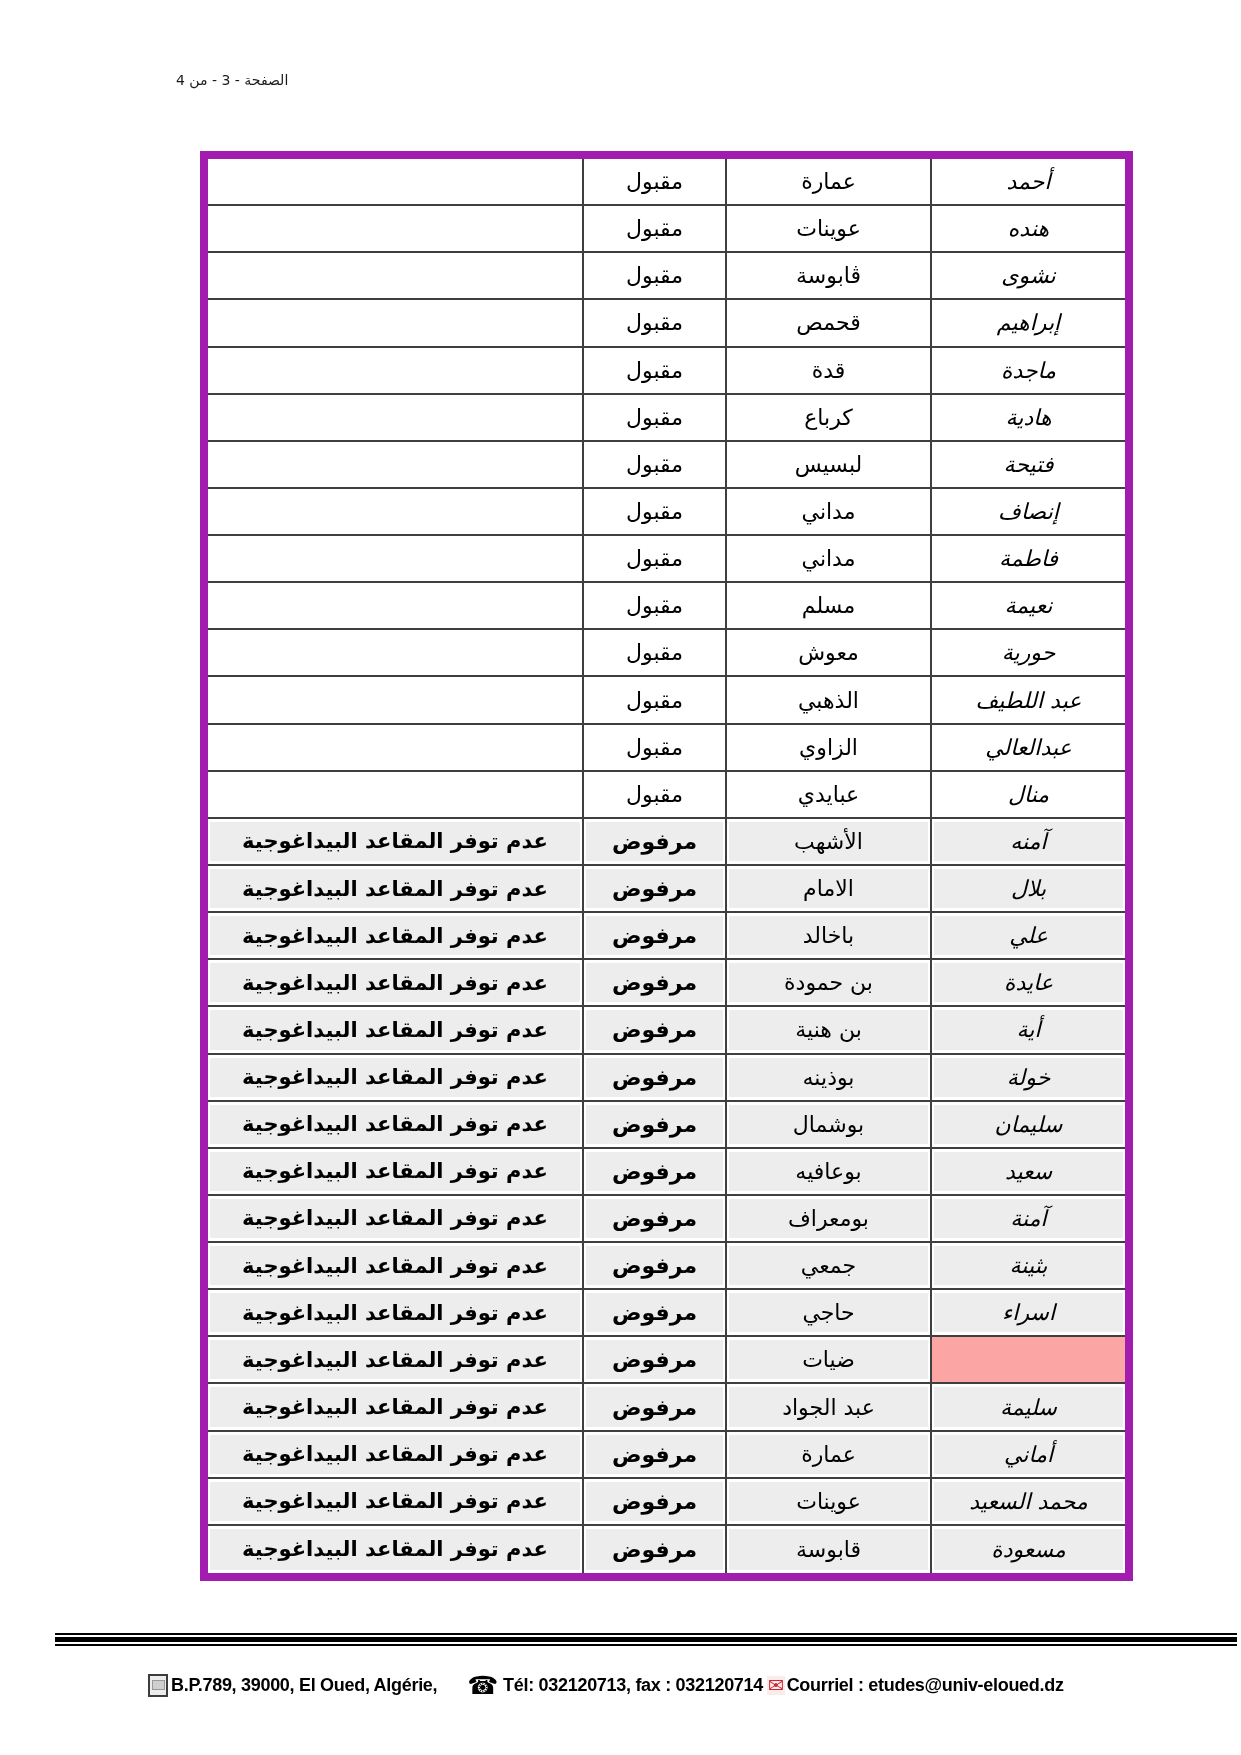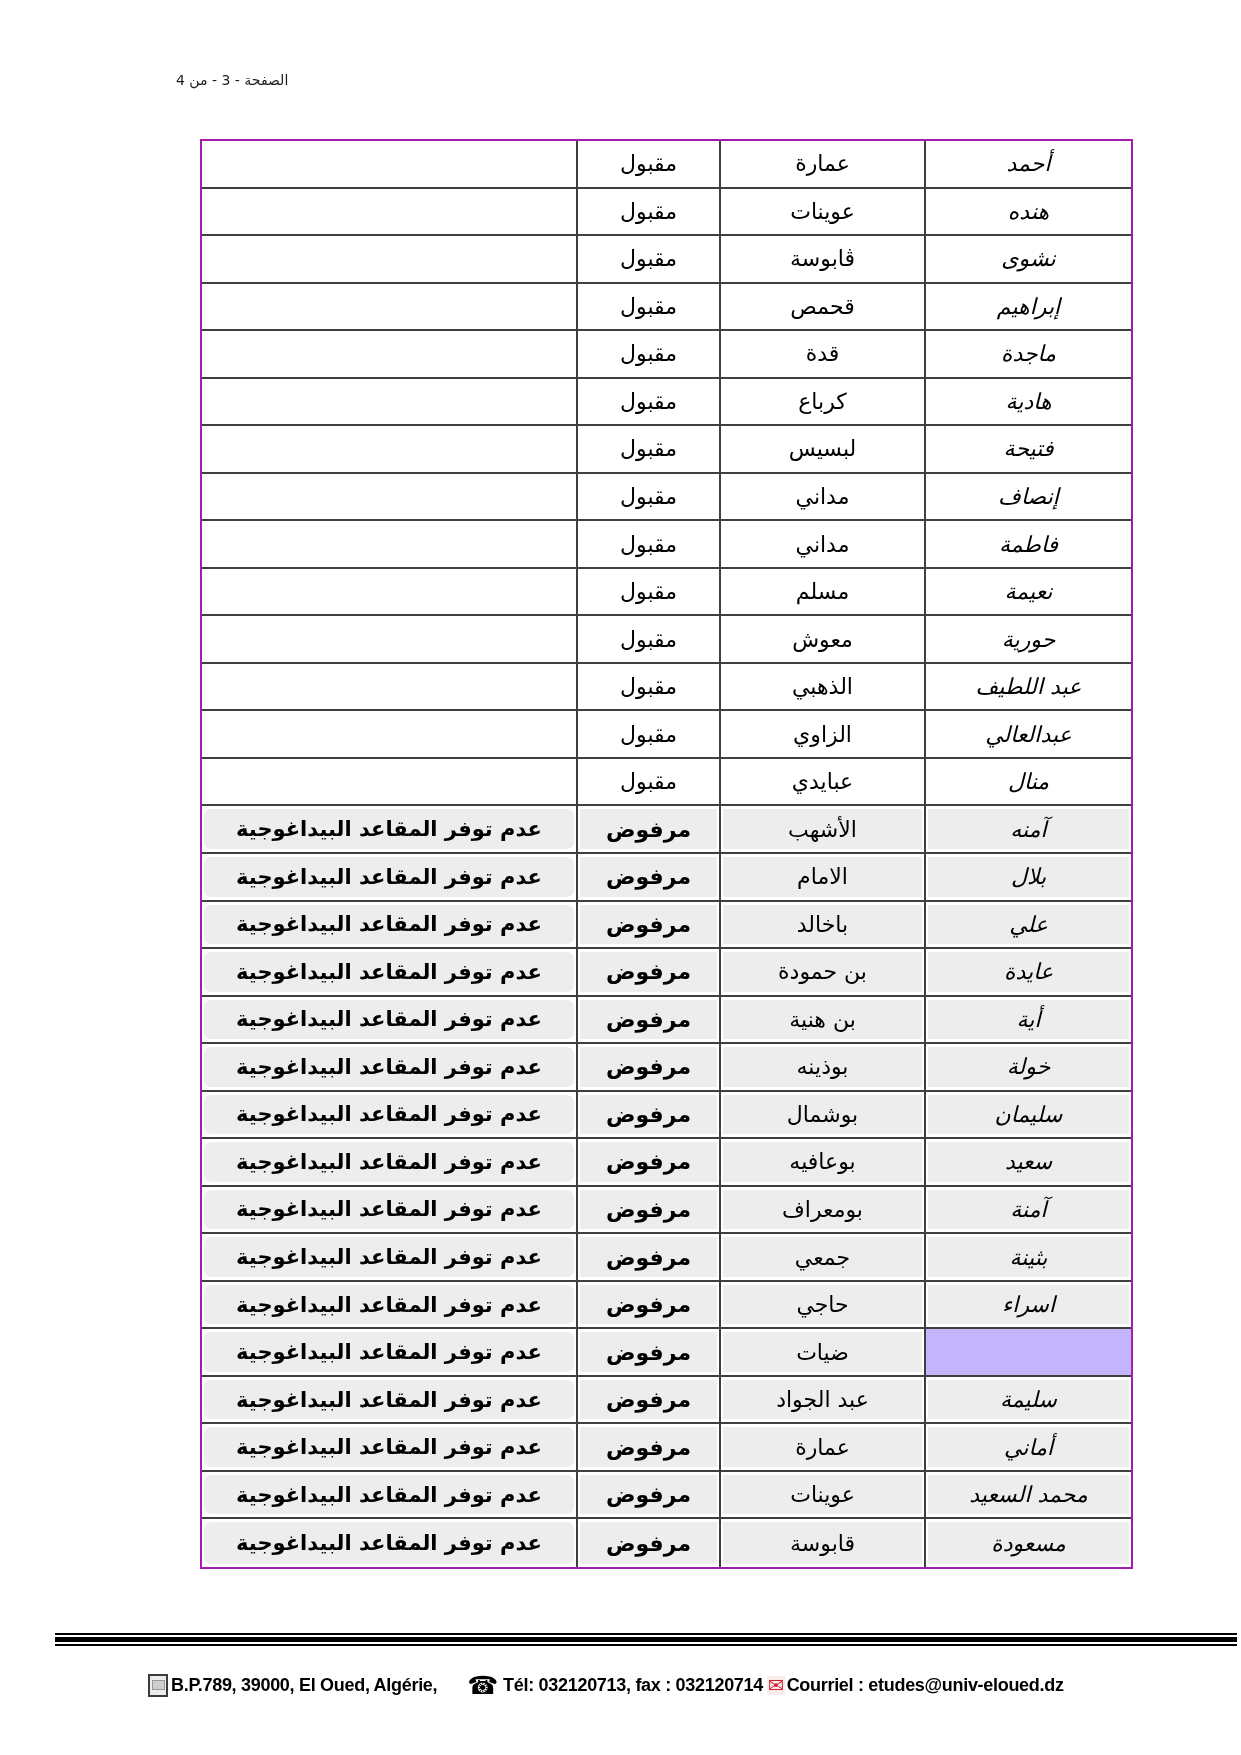--- a/index.html
+++ b/index.html
@@ -12,28 +12,28 @@
     overflow:hidden;
   }
   
   .page-num{
     position:absolute;left:132px;top:72px;
     font-size:14px;direction:rtl;color:#1a1a1a;
     letter-spacing:0px;white-space:nowrap;margin-left:44px;
   }
   
   .table{
-    position:absolute;left:200px;top:139px;
+    position:absolute;left:200px;top:151px;
     width:933px;height:1430px;
     box-sizing:border-box;
-    border:2px solid #a21caf;
+    border:8px solid #a21caf;
     display:grid;
     grid-template-rows:repeat(30,1fr);
     direction:ltr;
-    background:#c4b5fd;
+    background:#fca5a5;
   }
   .row{
     display:grid;
     grid-template-columns:376px 143px 205px 1fr;
     border-bottom:2px solid #3f3f3f;
     min-height:0;
   }
   .row:last-child{border-bottom:none;}
   .cell{
     border-right:2px solid #3f3f3f;
@@ -44,21 +44,21 @@
     background:#fff;
   }
   .cell.first{border-right:none;font-style:italic;}
   .fill{
     flex:1;
     margin:3px 2px;
     display:flex;align-items:center;justify-content:center;
     white-space:nowrap;
   }
   .rejected .fill{background:#ededed;}
-  .cell.reason .fill{font-weight:bold;font-size:21px;border-radius:7px;}
+  .cell.reason .fill{font-weight:bold;font-size:21px;}
   .rejected .cell.decision .fill{font-weight:bold;}
   
   .rule{
     position:absolute;left:55px;top:1633px;
     width:1182px;height:13px;
     background:linear-gradient(to bottom,
       #000 0px,#000 2px,
       #fff 2px,#fff 4px,
       #000 4px,#000 9px,
       #fff 9px,#fff 11px,

